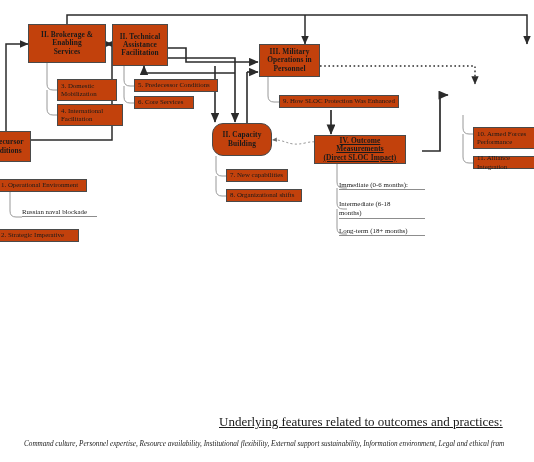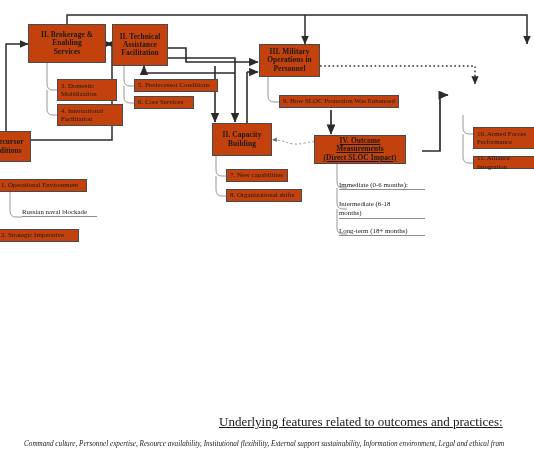--- a/index.html
+++ b/index.html
@@ -220,21 +220,21 @@
   </div>
 
   <div class="node primary" style="left:112px; top:24px; width:56px; height:42px;">
     <span>
       <span>II. Technical</span><br>
       <span>Assistance</span><br>
       <span>Facilitation</span>
     </span>
   </div>
 
-  <div class="node primary" style="left:212px; top:123px; width:60px; height:33px;">
+  <div class="node primary" style="left:212px; top:123px; width:60px; height:33px;border-radius:11px;">
     <span>
       <span>II. Capacity</span><br>
       <span>Building</span>
     </span>
   </div>
 
   <div class="node primary" style="left:259px; top:44px; width:61px; height:33px;">
     <span>
       <span>III. Military</span><br>
       <span>Operations in</span><br>

